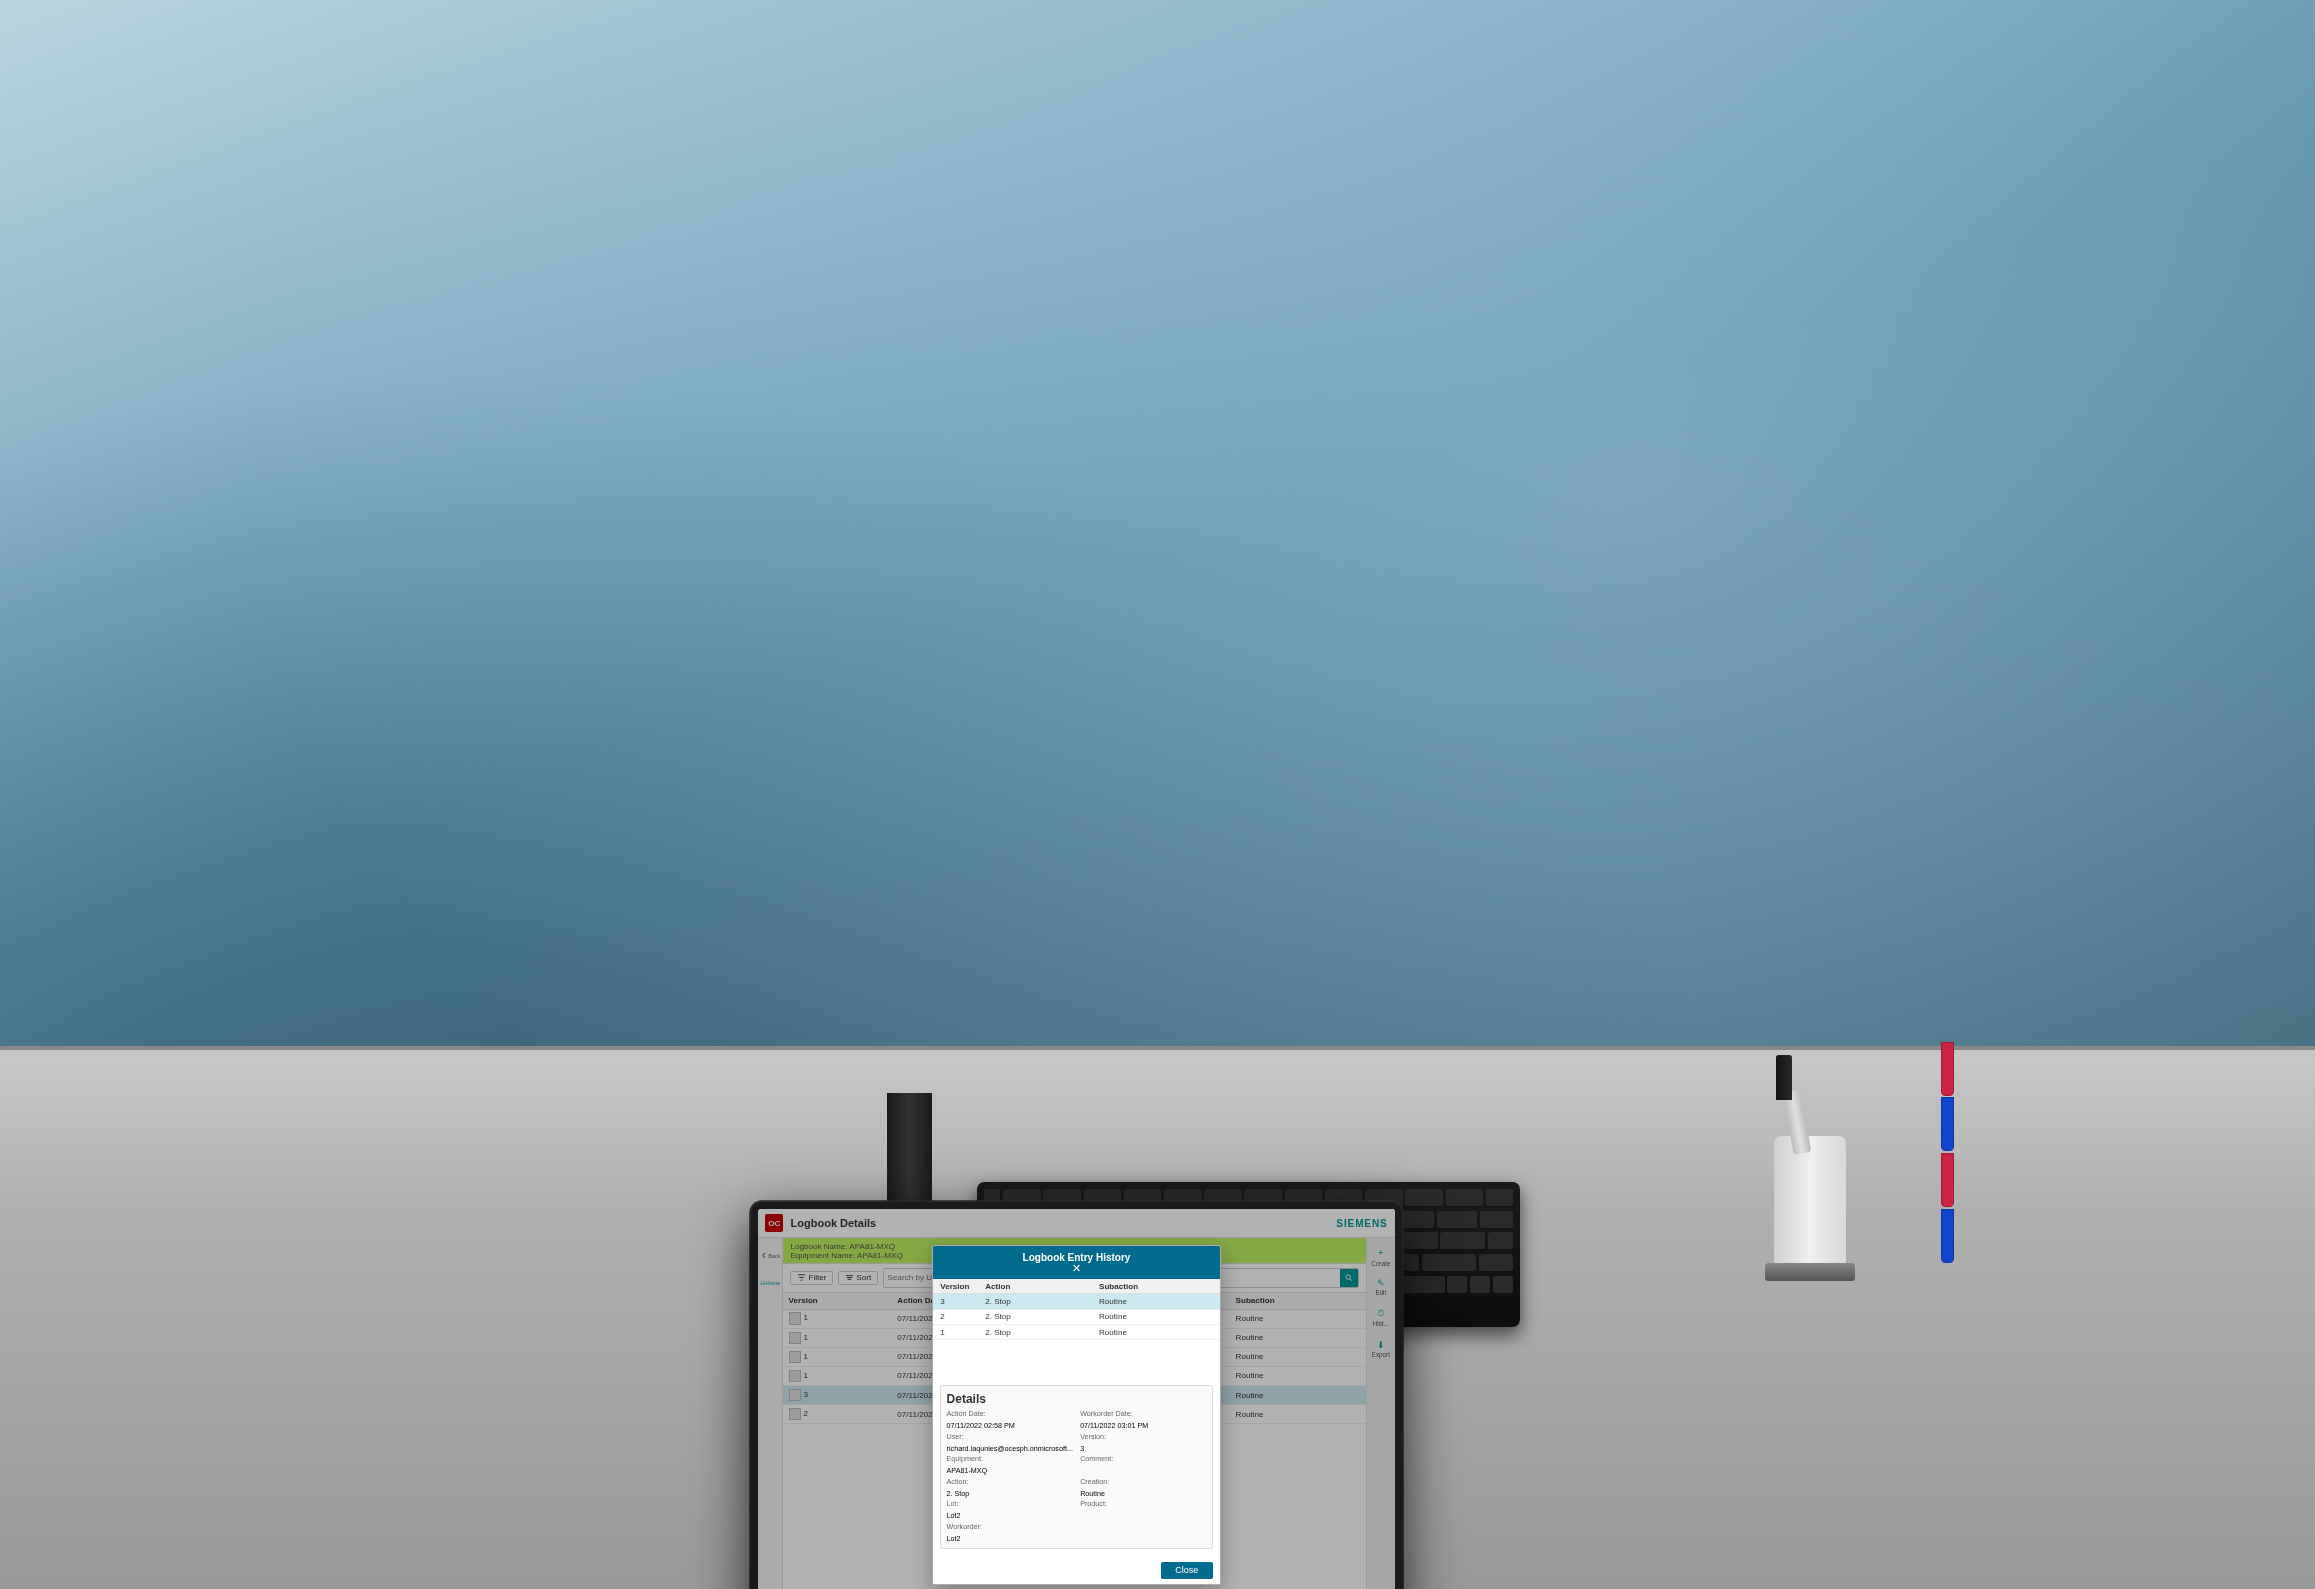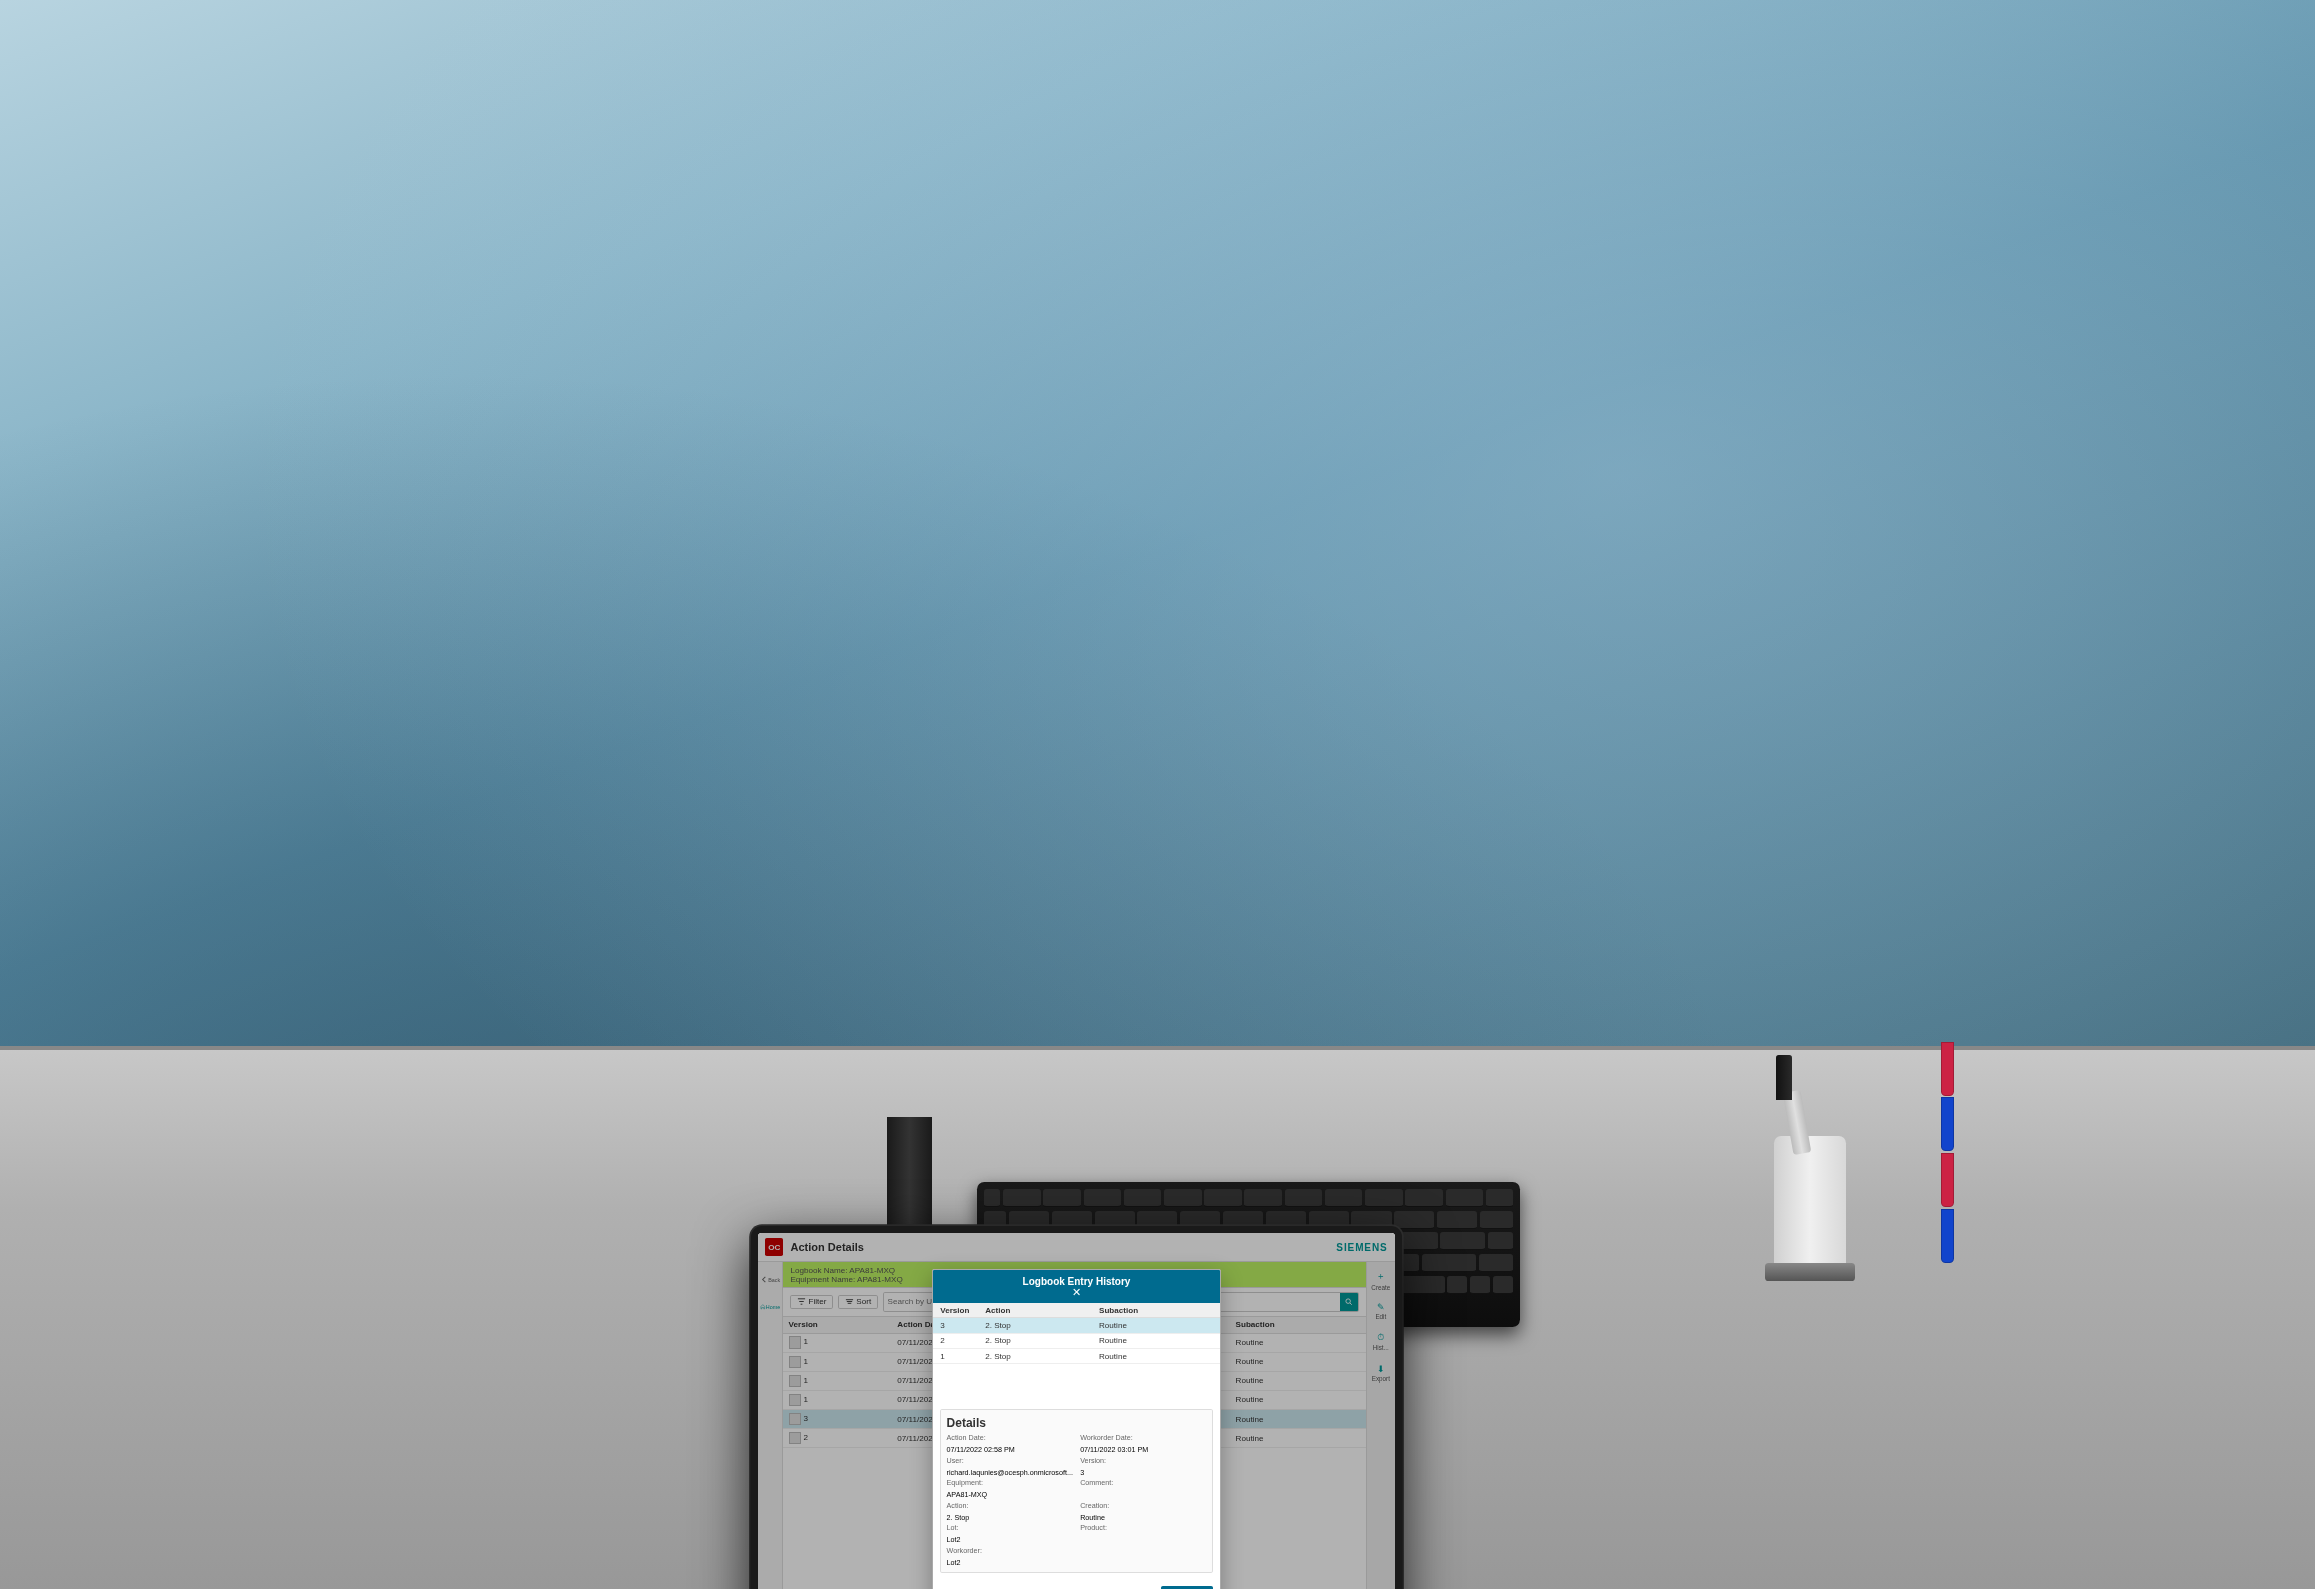--- a/index.html
+++ b/index.html
@@ -409,28 +409,28 @@
       border-bottom: 1.8px solid #111;
       flex: 1;
     }
   </style>
 </head>
 <body>
 
 <div class="lab-bg"></div>
 <div class="desk"></div>
 
-<div style="position:absolute; bottom: 336px; left: 50%; transform: translateX(-407px); z-index: 20;">
+<div style="position:absolute; bottom: 360px; left: 50%; transform: translateX(-407px); z-index: 20;">
 
   <div class="monitor-frame">
     <div class="monitor-screen">
 
       <div class="app-header">
         <div class="app-logo">OC</div>
-        <span class="app-title">Action Details</span>
+        <span class="app-title">Logbook Details</span>
         <span class="siemens-logo">SIEMENS</span>
       </div>
 
       <div class="main-content">
 
         <div class="sidebar">
           <div class="sidebar-icon">
             <svg width="11" height="11" viewBox="0 0 12 12">
                 <path d="M8 2L4 6l4 4" stroke="#666" stroke-width="1.5" fill="none"></path>
               </svg>

